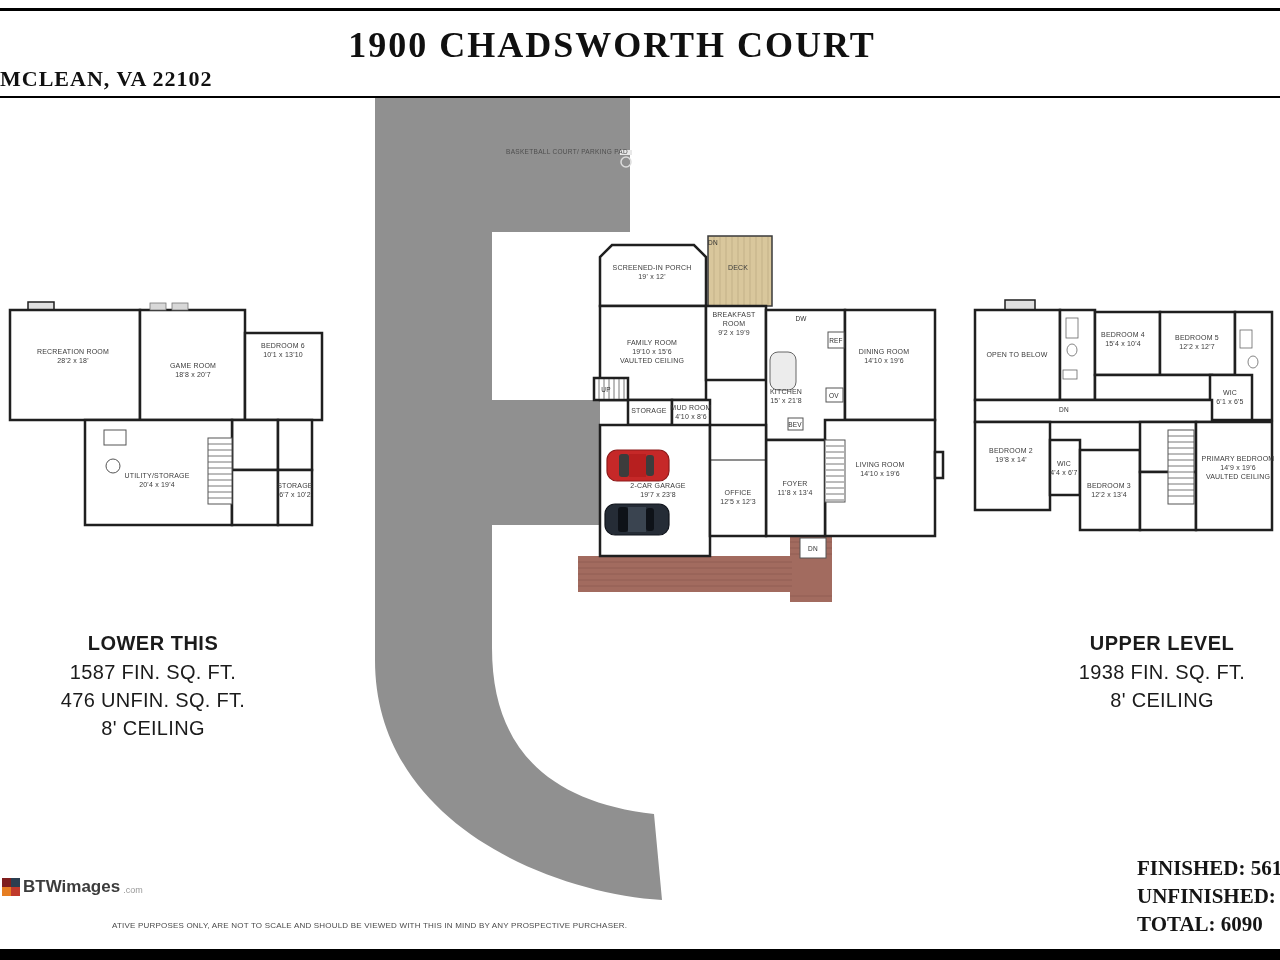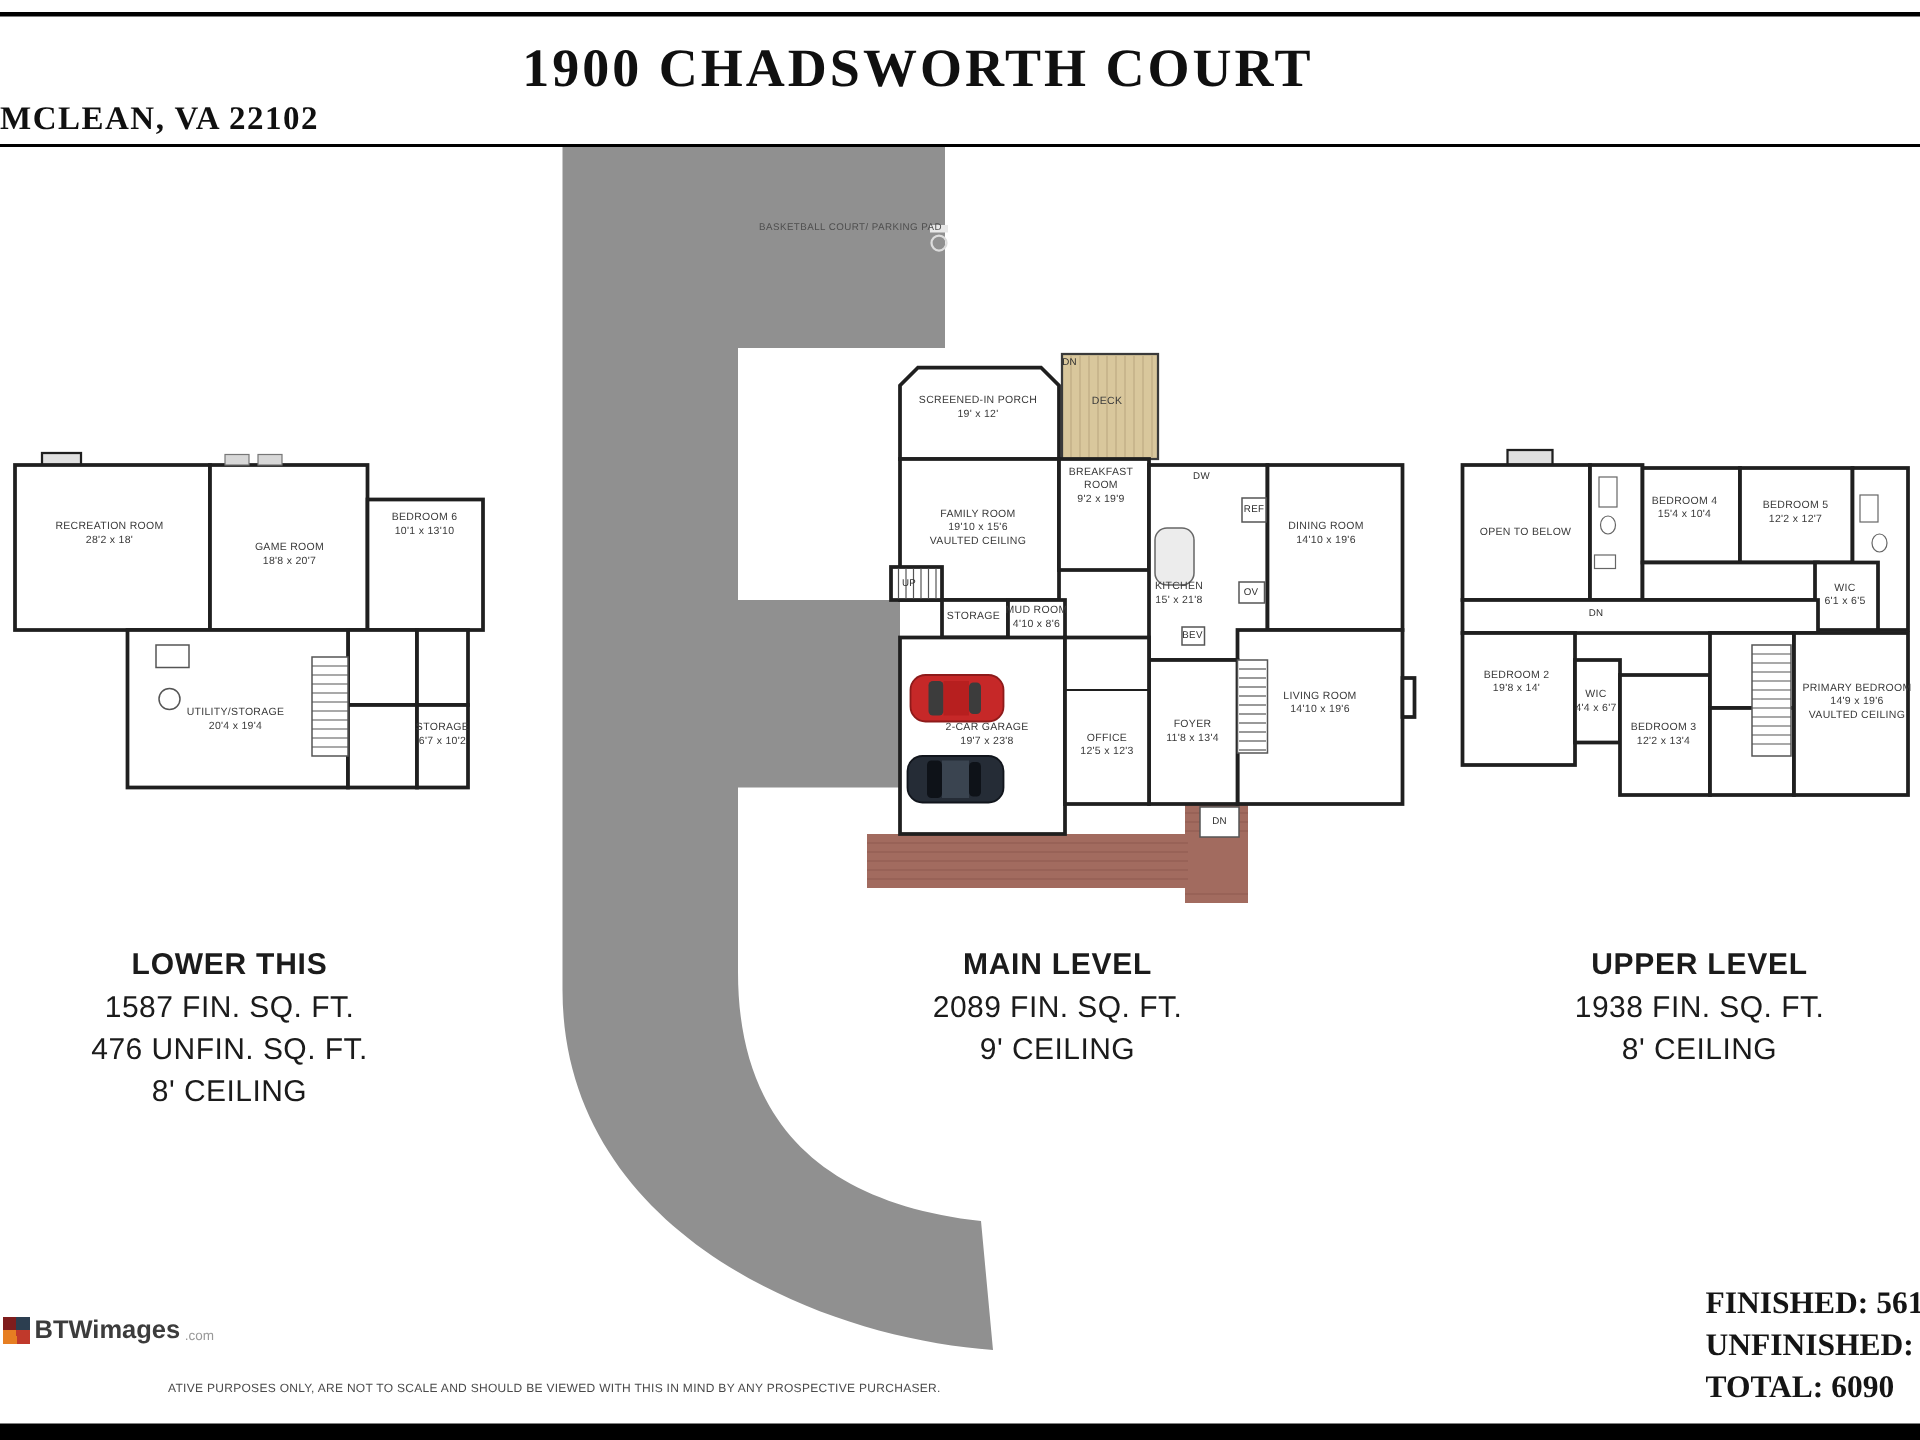--- a/index.html
+++ b/index.html
@@ -340,26 +340,21 @@
     <span>VAULTED CEILING</span>
   </div>
   <div class="tiny-label" style="left:1064px;top:409px;">DN</div>
 
   <div class="level-caption" style="left:43px;">
     <div class="cap-name">LOWER THIS</div>
     <div class="cap-line">1587 FIN. SQ. FT.</div>
     <div class="cap-line">476 UNFIN. SQ. FT.</div>
     <div class="cap-line">8' CEILING</div>
   </div>
-  <div class="level-caption" style="left:595px;">
-    <div class="cap-name">MAIN LEVEL</div>
-    <div class="cap-line">2089 FIN. SQ. FT.</div>
-    <div class="cap-line">9' CEILING</div>
-  </div>
-  <div class="level-caption" style="left:1023px;">
+  <div class="level-caption" style="left:1052px;">
     <div class="cap-name">UPPER LEVEL</div>
     <div class="cap-line">1938 FIN. SQ. FT.</div>
     <div class="cap-line">8' CEILING</div>
   </div>
 
   <div class="btw-line">
     <span class="btw-icon"></span>
     <span class="btw-name">BTWimages</span>
     <span class="btw-tld">.com</span>
   </div>

